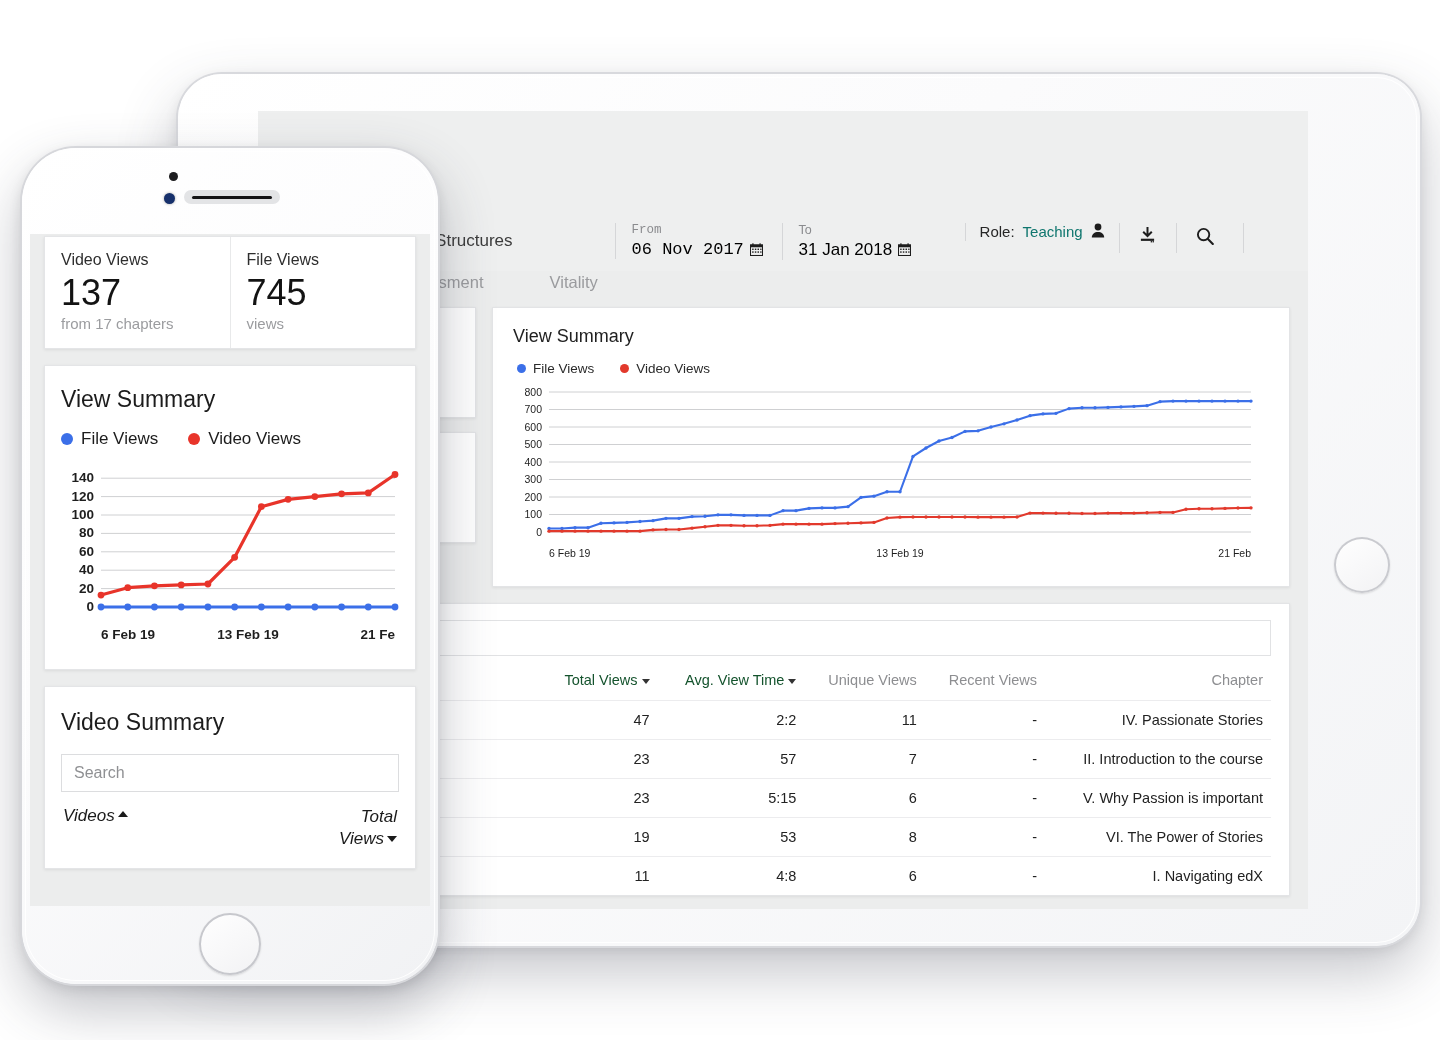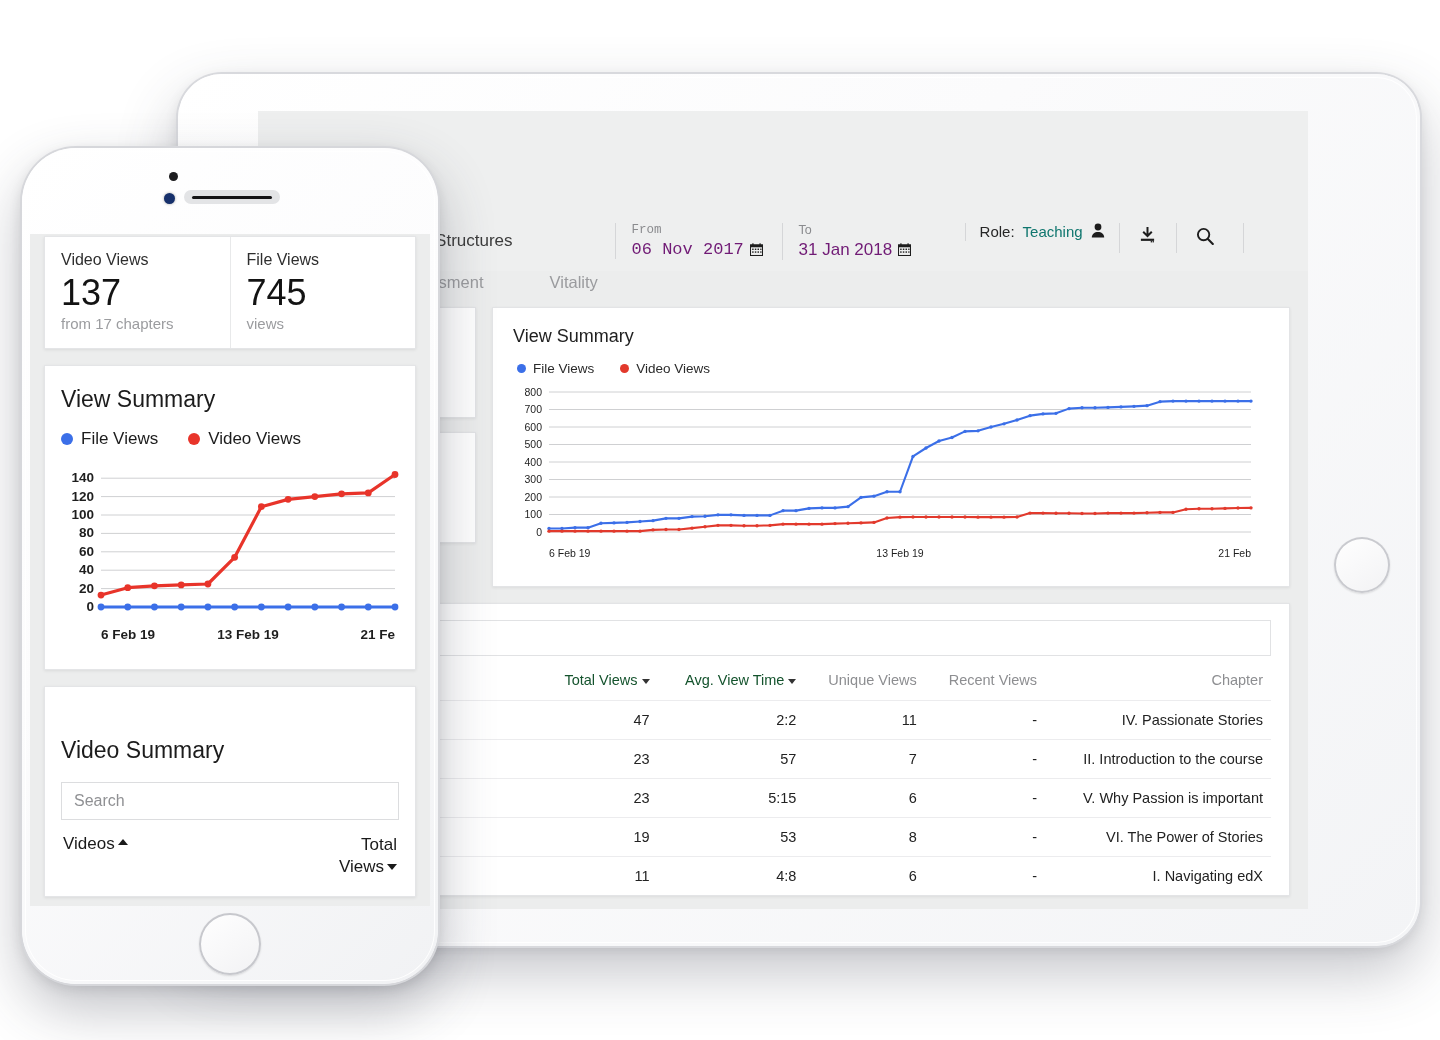--- a/index.html
+++ b/index.html
@@ -34,21 +34,21 @@
   .page-title{
     position:absolute;left:0;right:0;top:48px;text-align:center;
     font-size:34px;color:#1d1d1d;font-weight:400;letter-spacing:.2px;
   }
   .t-subbar{position:absolute;left:0;right:0;top:105px;height:50px;display:flex;align-items:center;}
   .course-name{font-size:17px;color:#3c3c3c;padding-left:24px;white-space:nowrap;}
   .daterange{margin-left:102px;display:flex;align-items:flex-start;}
   .date-col{padding:0 16px;min-width:134px;border-left:1px solid #d5d6d8;}
   .date-col:first-child{border-left:1px solid #d5d6d8;font-family:Liberation Mono, monospace;}
   .date-lbl{font-size:12.5px;color:#8a8b8e;line-height:14px;margin-bottom:3px;}
-  .date-val{font-size:17px;color:#701a75;display:flex;align-items:center;gap:6px;white-space:nowrap;}
+  .date-val{font-size:17px;color:#000000;display:flex;align-items:center;gap:6px;white-space:nowrap;}
   .cal-ico{display:inline-block;width:13px;height:13px;position:relative;}
   .cal-ico svg{display:block;}
   .role-box{margin-left:16px;padding:0 14px;border-left:1px solid #d5d6d8;display:flex;align-items:center;gap:8px;font-size:15px;color:#262626;white-space:nowrap;}
   .role-link{color:#0f766e;}
   .hdr-btn{width:56px;display:flex;align-items:center;justify-content:center;border-left:1px solid #d5d6d8;height:30px;}
   .hdr-end{width:1px;height:30px;background:#d5d6d8;margin-left:10px;}
   
   .t-tabs{position:absolute;left:0;right:0;top:150px;height:42px;display:flex;align-items:center;padding-left:22px;gap:66px;}
   .t-tab{font-size:16.5px;color:#9a9b9e;white-space:nowrap;}
   .t-tab.first{color:#9a9b9e;}
@@ -105,21 +105,21 @@
   .ph-stat{flex:1;padding:14px 16px 16px 16px;box-sizing:border-box;}
   .ph-stat + .ph-stat{border-left:1px solid #e8e9ea;}
   .ph-stat-lbl{font-size:16px;color:#2e2e2e;margin-bottom:2px;}
   .ph-stat-num{font-size:36px;line-height:44px;color:#131313;}
   .ph-stat-sub{font-size:15px;color:#9b9c9f;}
   .ph-title{font-size:23px;color:#1c1c1c;}
   .ph-legend{display:flex;gap:30px;align-items:center;}
   .ph-legend-item{display:flex;align-items:center;gap:8px;font-size:17px;color:#1c1c1c;}
   .ph-dot{width:12px;height:12px;border-radius:50%;}
   .ph-search{height:38px;border:1px solid #dcdddf;display:flex;align-items:center;padding:0 12px;font-size:16px;color:#8f9093;background:#fff;box-sizing:border-box;}
-  .ph-thead{display:flex;justify-content:space-between;align-items:flex-start;padding:14px 2px 0 2px;font-size:17px;color:#1a1a1a;}
+  .ph-thead{display:flex;justify-content:space-between;align-items:flex-start;padding:14px 2px 0 2px;font-size:17px;color:#1a1a1a;font-style:italic;}
   .ph-th-right{text-align:right;line-height:22px;}
   .caret-up{display:inline-block;width:0;height:0;border-left:5px solid transparent;border-right:5px solid transparent;border-bottom:6px solid #1a1a1a;vertical-align:4px;margin-left:3px;}
   .caret-dn{display:inline-block;width:0;height:0;border-left:5px solid transparent;border-right:5px solid transparent;border-top:6px solid #1a1a1a;vertical-align:2px;margin-left:3px;}
 </style>
 </head>
 <body>
 
 <div id="tablet">
   <div id="tablet-home"></div>
 
@@ -529,21 +529,21 @@
             <circle cx="280.55" cy="32.84" r="3.4" fill="#e8342a"></circle>
             <circle cx="307.27" cy="31.92" r="3.4" fill="#e8342a"></circle>
             <circle cx="334.00" cy="13.52" r="3.4" fill="#e8342a"></circle>
             <text x="40" y="178" text-anchor="start" font-size="13.5" fill="#1e1e1e" font-family="&quot;Liberation Sans&quot;, sans-serif" font-weight="bold">6 Feb 19</text>
             <text x="187" y="178" text-anchor="middle" font-size="13.5" fill="#1e1e1e" font-family="&quot;Liberation Sans&quot;, sans-serif" font-weight="bold">13 Feb 19</text>
             <text x="334" y="178" text-anchor="end" font-size="13.5" fill="#1e1e1e" font-family="&quot;Liberation Sans&quot;, sans-serif" font-weight="bold">21 Fe</text>
           </svg>
       </div>
 
       <div class="ph-card" style="padding:22px 16px 18px 16px;box-sizing:border-box;">
-        <div class="ph-title" style="margin-bottom:18px;margin-top:28px;">Video Summary</div>
+        <div class="ph-title" style="margin-bottom:18px;">Video Summary</div>
         <div class="ph-search">
           <span>Search</span>
         </div>
         <div class="ph-thead">
           <div><span>Videos</span><i class="caret-up"></i></div>
           <div class="ph-th-right">
             <div>Total</div>
             <div><span>Views</span><i class="caret-dn"></i></div>
           </div>
         </div>

